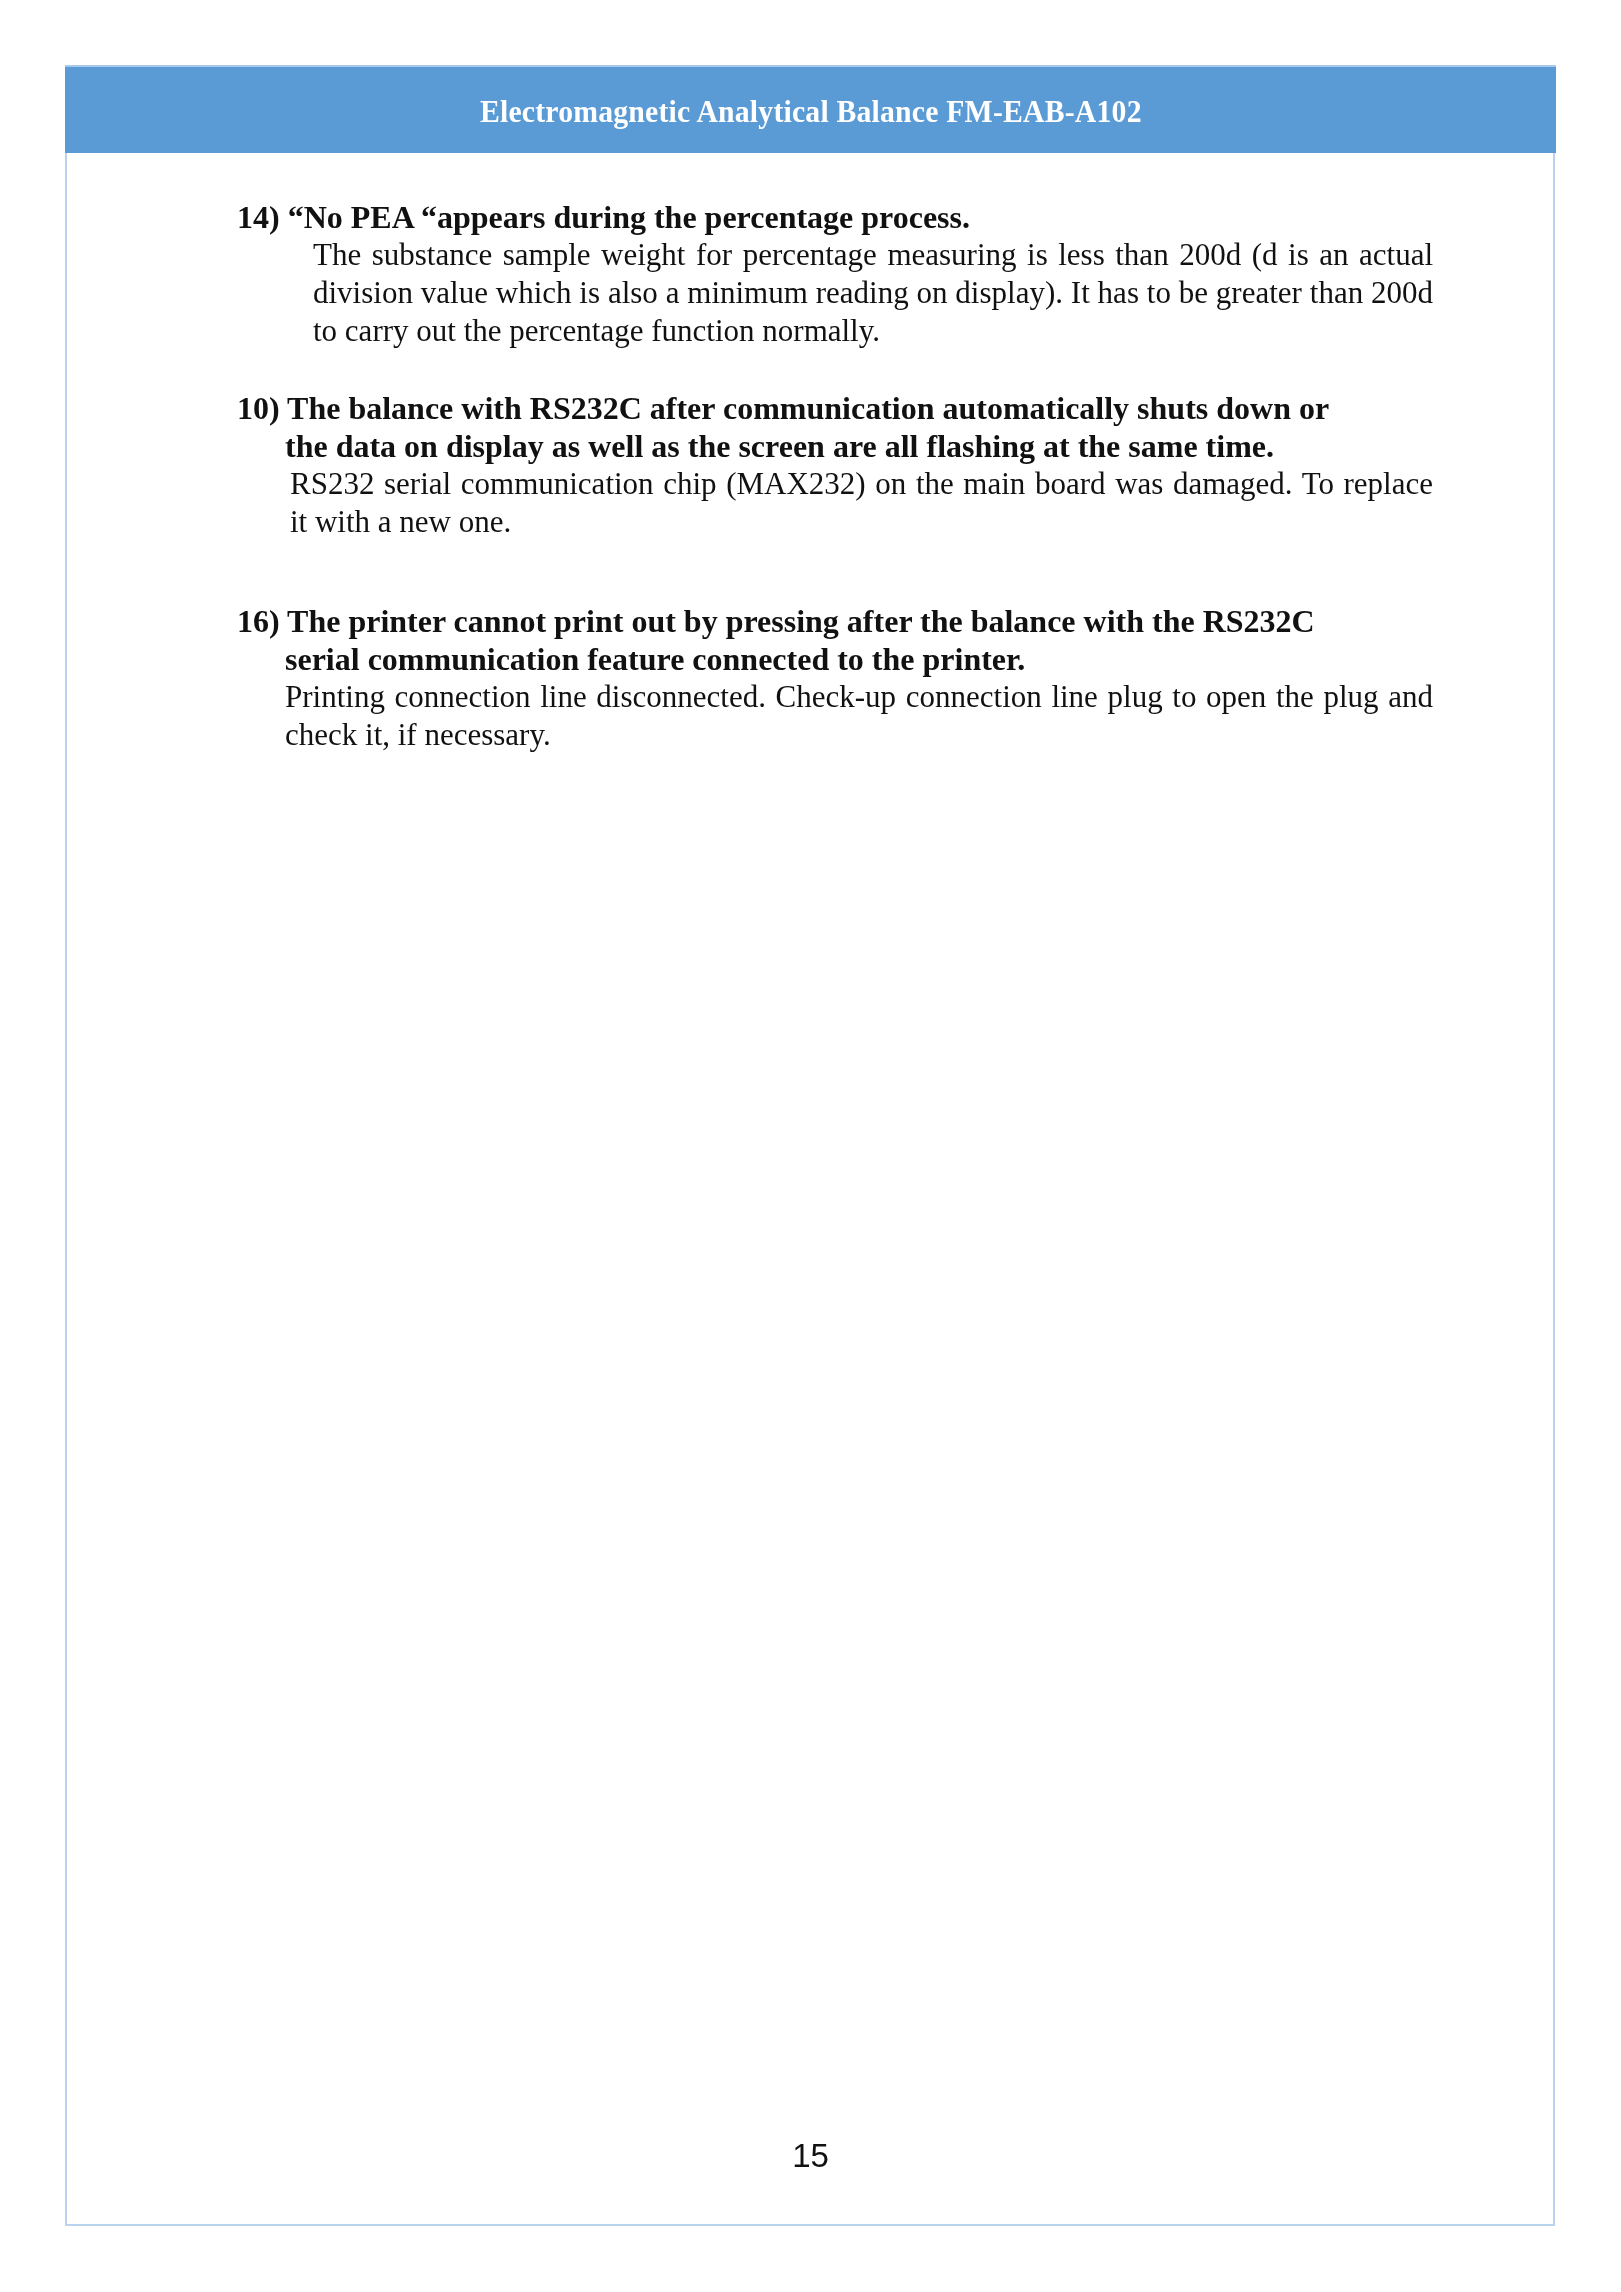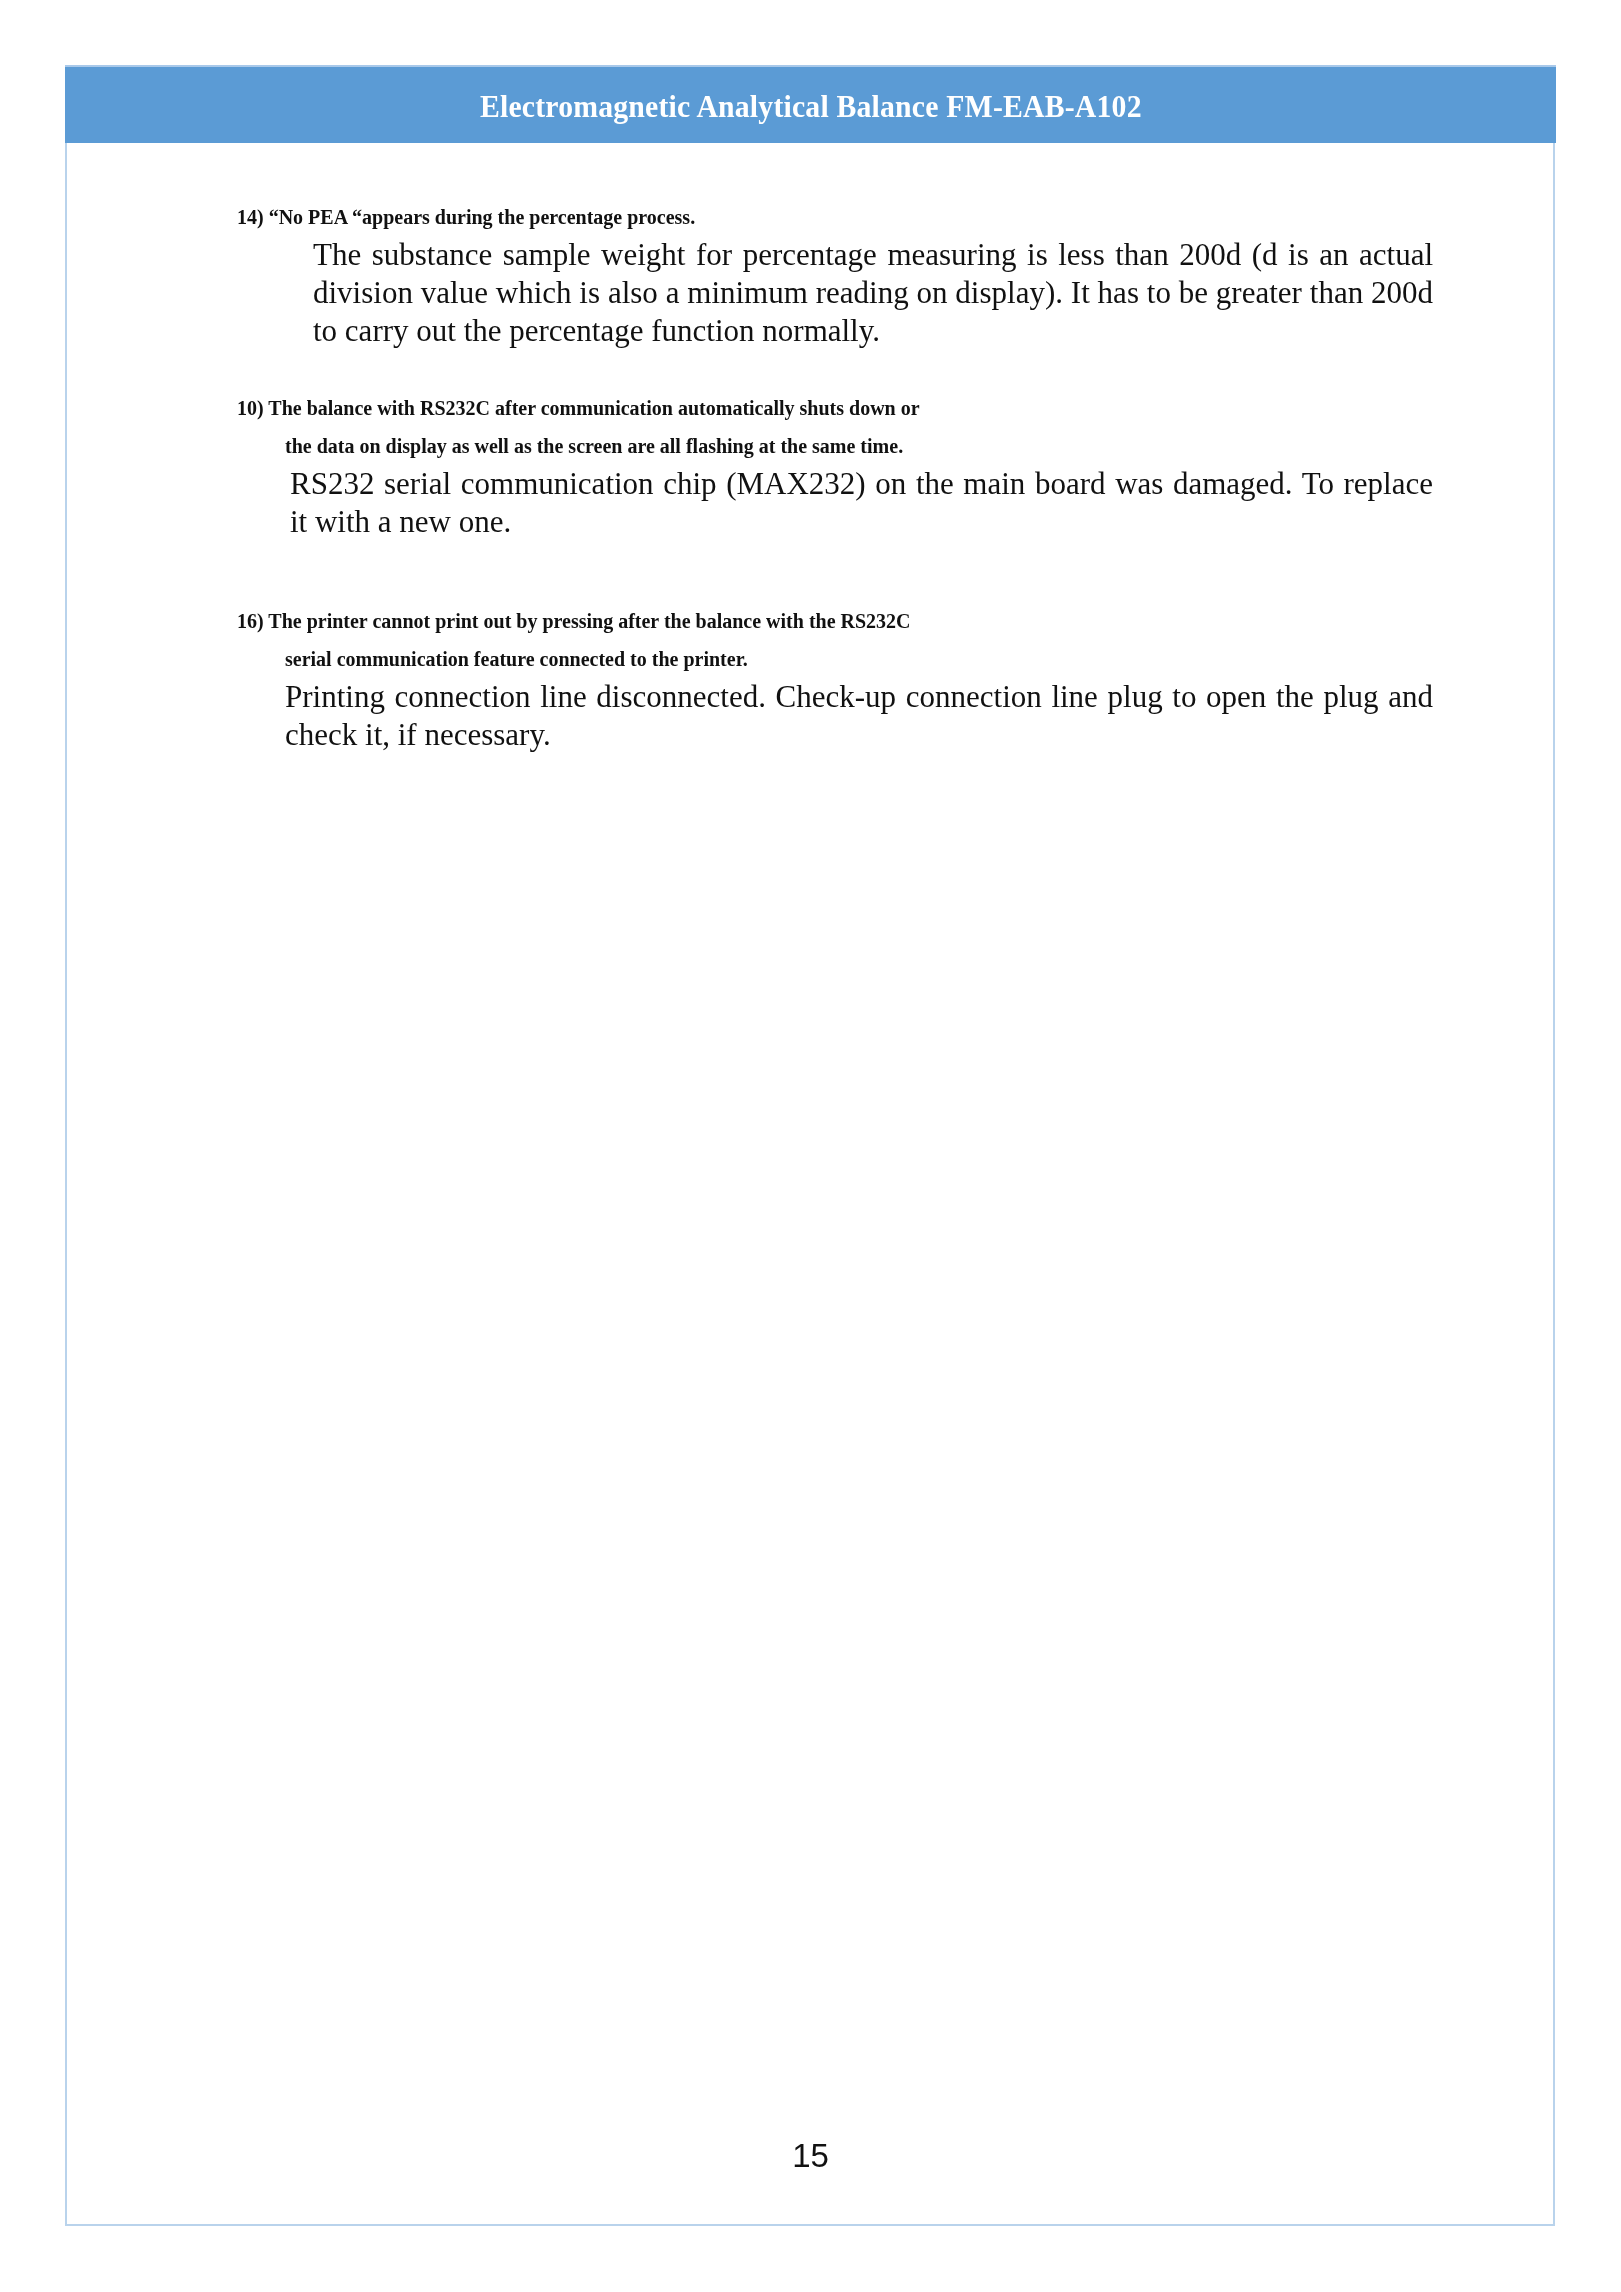--- a/index.html
+++ b/index.html
@@ -22,21 +22,21 @@
       width: 1490px;
       height: 2161px;
       border: 2px solid #b9d3ec;
       box-sizing: border-box;
     }
     .header-band {
       position: absolute;
       left: 65px;
       top: 65px;
       width: 1491px;
-      height: 78px;
+      height: 88px;
       background: #5b9bd5;
       border-top: 2px solid #a9c9ea;
       box-sizing: border-box;
       display: flex;
       align-items: center;
       justify-content: center;
     }
     .header-title {
       color: #ffffff;
       font-family: "Liberation Serif", "DejaVu Serif", serif;
@@ -52,21 +52,21 @@
       top: 0;
       width: 100%;
     }
     .section {
       position: absolute;
       left: 237px;
       width: 1196px;
     }
     .heading {
       font-weight: bold;
-      font-size: 20px;
+      font-size: 32px;
       line-height: 38px;
       text-align: justify;
       text-align-last: left;
     }
     .heading .num {
       display: inline;
     }
     .heading-line {
       display: block;
     }

